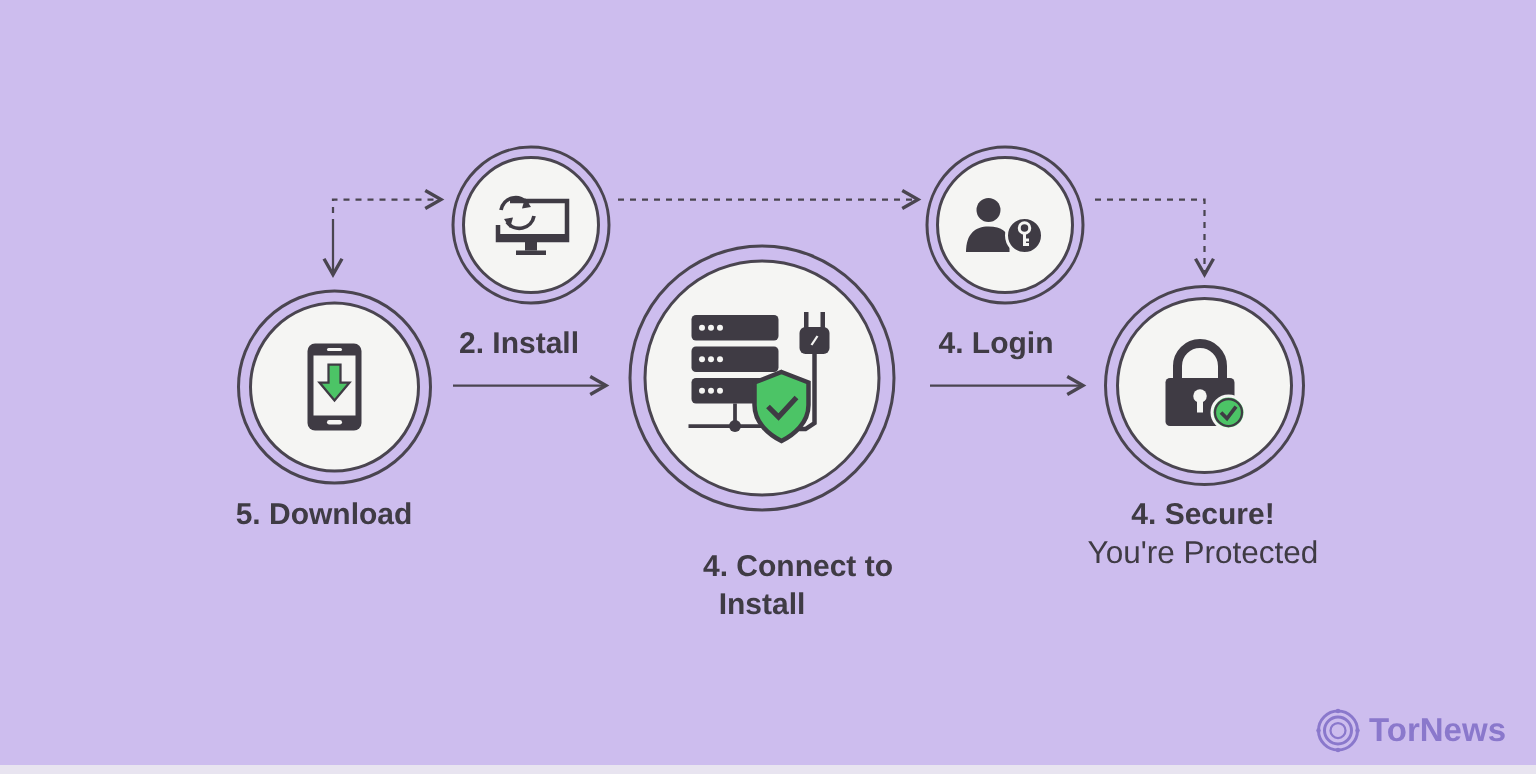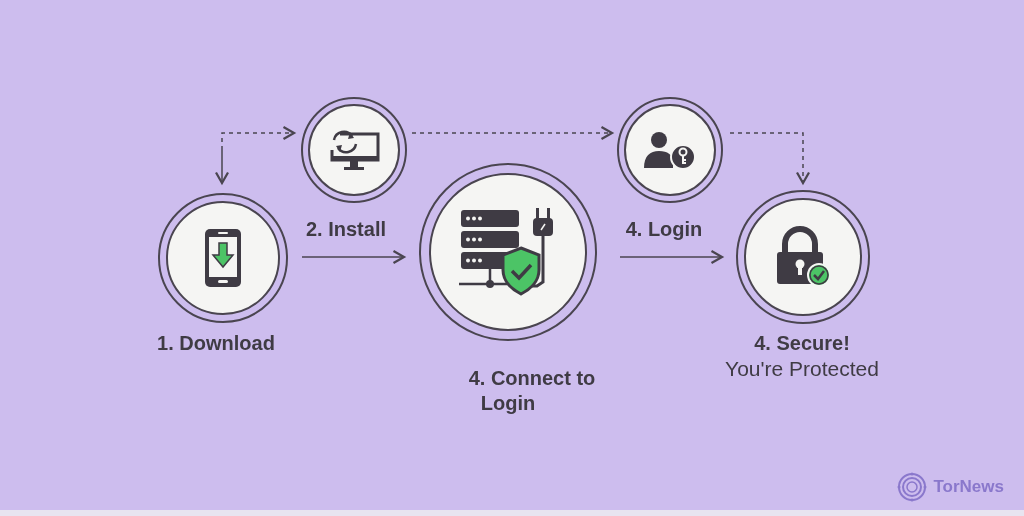--- a/index.html
+++ b/index.html
@@ -3,21 +3,21 @@
 <meta charset="utf-8">
 <style>
   html,body{margin:0;padding:0;}
   body{width:1024px;height:516px;background:#cdbdee;position:relative;overflow:hidden;font-family:"Liberation Sans",sans-serif;}
   .bottom-strip{position:absolute;left:0;right:0;bottom:0;height:6px;background:#e8e4f0;}
   svg.conn{position:absolute;left:0;top:0;}
   .node{position:absolute;border-radius:50%;border:2px solid #4a4550;box-sizing:border-box;display:flex;align-items:center;justify-content:center;}
   .node .inner{border-radius:50%;background:#f5f5f3;border:2px solid #4a4550;box-sizing:border-box;display:flex;align-items:center;justify-content:center;}
   .label{position:absolute;color:#3f3b44;font-weight:bold;font-size:20px;text-align:center;white-space:nowrap;}
   .sub{position:absolute;color:#3f3b44;font-size:21px;text-align:center;white-space:nowrap;}
-  .brand{position:absolute;right:20px;bottom:14px;display:flex;align-items:center;gap:6px;color:#8a78cc;font-weight:bold;font-size:17px;}
+  .brand{position:absolute;right:20px;bottom:14px;display:flex;align-items:center;gap:6px;color:#8a78cc;font-weight:bold;font-size:22px;}
 </style>
 </head>
 <body>
 
 <svg class="conn" width="1024" height="516">
   <defs>
     <marker id="ah" markerWidth="10" markerHeight="10" refX="8" refY="5" orient="auto">
       <path d="M1,1 L8,5 L1,9" fill="none" stroke="#4a4550" stroke-width="1.5"></path>
     </marker>
   </defs>
@@ -38,21 +38,21 @@
   <div class="inner" style="width:114px;height:114px;">
     <svg width="40" height="62" viewBox="0 0 40 62">
       <rect x="2" y="2" width="36" height="58" rx="5" fill="#3f3b44"></rect>
       <rect x="6" y="10" width="28" height="40" fill="#f5f5f3"></rect>
       <rect x="15" y="5" width="10" height="2" rx="1" fill="#f5f5f3"></rect>
       <rect x="15" y="53" width="10" height="3" rx="1.5" fill="#f5f5f3"></rect>
       <path d="M16,16 L24,16 L24,28 L30,28 L20,40 L10,28 L16,28 Z" fill="#4cc466" stroke="#3f3b44" stroke-width="1.5"></path>
     </svg>
   </div>
 </div>
-<div class="label" style="left:150px;top:332px;width:132px;">1. Download</div>
+<div class="label" style="left:150px;top:332px;width:132px;">5. Download</div>
 
 <div class="node" style="left:301px;top:97px;width:106px;height:106px;">
   <div class="inner" style="width:92px;height:92px;">
     <svg width="56" height="48" viewBox="0 0 56 48">
       <path d="M14,8 L52,8 L52,34 L6,34 L6,24" fill="none" stroke="#3f3b44" stroke-width="3"></path>
       <rect x="6" y="30" width="46" height="5" fill="#3f3b44"></rect>
       <rect x="24" y="35" width="8" height="6" fill="#3f3b44"></rect>
       <rect x="18" y="41" width="20" height="3" fill="#3f3b44"></rect>
       <path d="M8,14 A10,10 0 0 1 26,10" fill="none" stroke="#3f3b44" stroke-width="2.5"></path>
       <path d="M24,6 L28,12 L22,13 Z" fill="#3f3b44"></path>
@@ -85,21 +85,21 @@
       <rect x="80" y="14" width="20" height="18" rx="4" fill="#3f3b44"></rect>
       <rect x="83" y="4" width="3" height="11" fill="#3f3b44"></rect>
       <rect x="94" y="4" width="3" height="11" fill="#3f3b44"></rect>
       <line x1="88" y1="26" x2="92" y2="20" stroke="#f5f5f3" stroke-width="1.5"></line>
       <path d="M68,44 L86,51 L86,66 C86,78 76,86 68,90 C60,86 50,78 50,66 L50,51 Z" fill="#4cc466" stroke="#3f3b44" stroke-width="3"></path>
       <path d="M59,67 L66,74 L78,61" fill="none" stroke="#3f3b44" stroke-width="3.5"></path>
     </svg>
   </div>
 </div>
 <div class="label" style="left:444px;top:367px;width:176px;">4. Connect to</div>
-<div class="label" style="left:420px;top:392px;width:176px;">Login</div>
+<div class="label" style="left:420px;top:392px;width:176px;">Install</div>
 
 <div class="node" style="left:617px;top:97px;width:106px;height:106px;">
   <div class="inner" style="width:92px;height:92px;">
     <svg width="56" height="40" viewBox="0 0 56 40">
       <circle cx="17" cy="10" r="8" fill="#3f3b44"></circle>
       <path d="M2,38 C2,26 8,21 17,21 C26,21 30,25 31,30 L31,38 Z" fill="#3f3b44"></path>
       <circle cx="41" cy="27" r="12" fill="#3f3b44" stroke="#f5f5f3" stroke-width="2"></circle>
       <circle cx="41" cy="22" r="3.5" fill="none" stroke="#f5f5f3" stroke-width="2"></circle>
       <line x1="41" y1="25" x2="41" y2="34" stroke="#f5f5f3" stroke-width="2"></line>
       <line x1="41" y1="30" x2="44" y2="30" stroke="#f5f5f3" stroke-width="2"></line>

